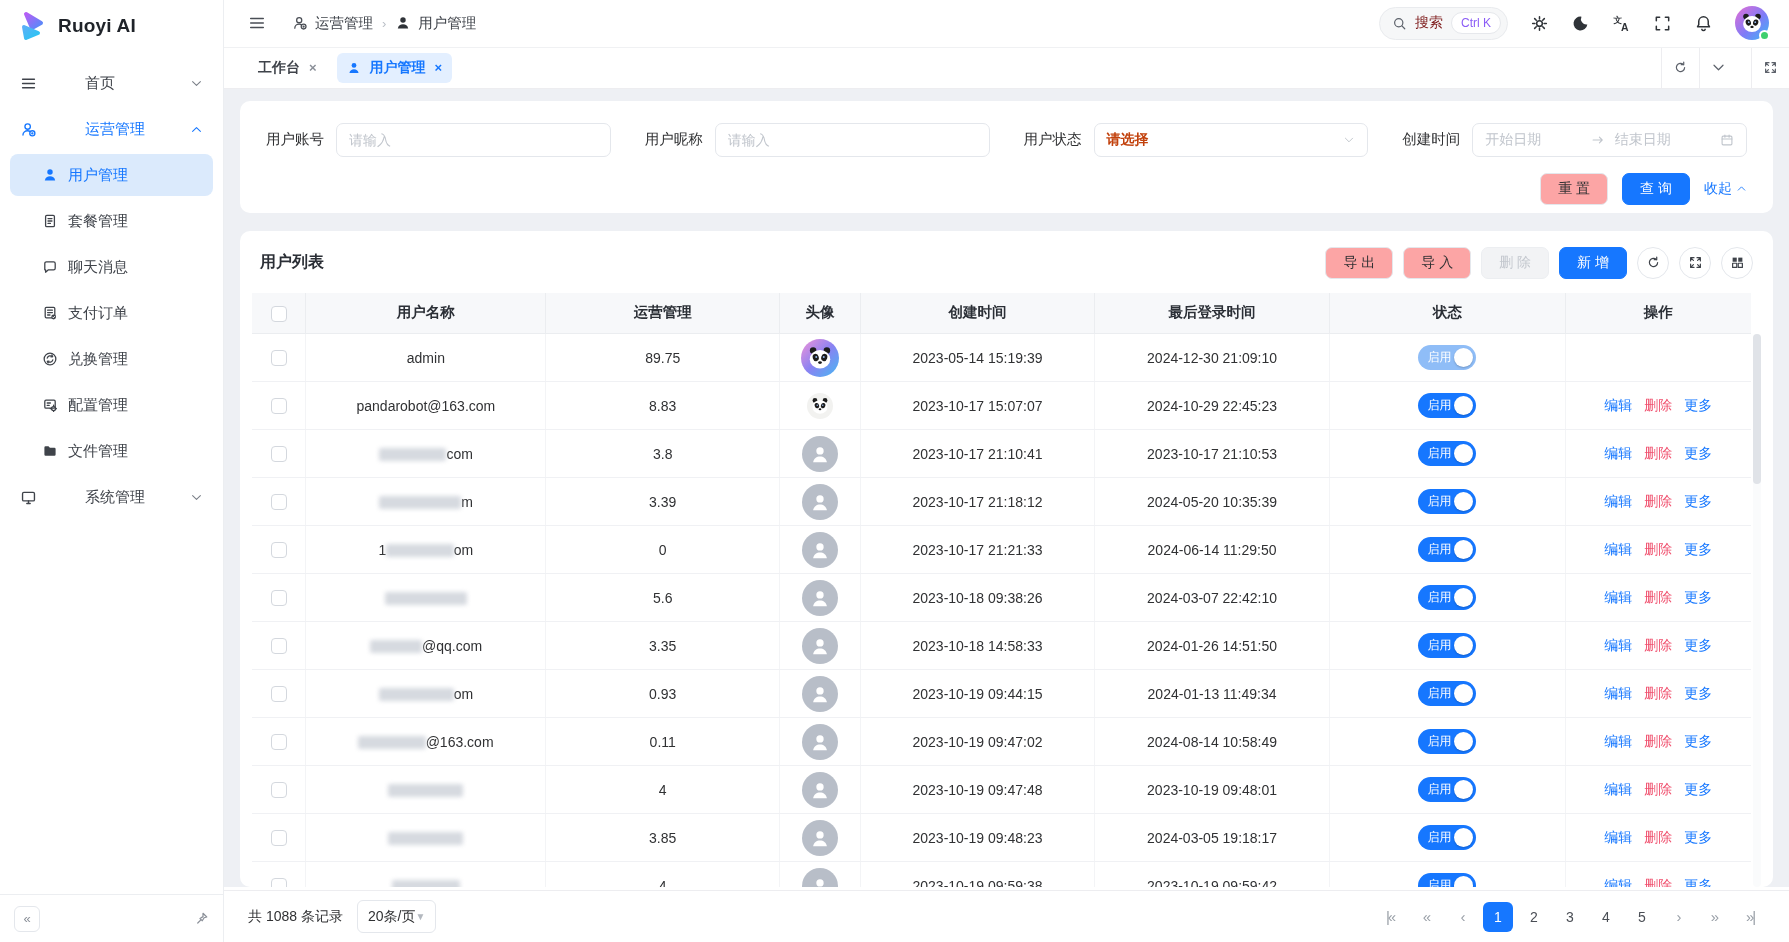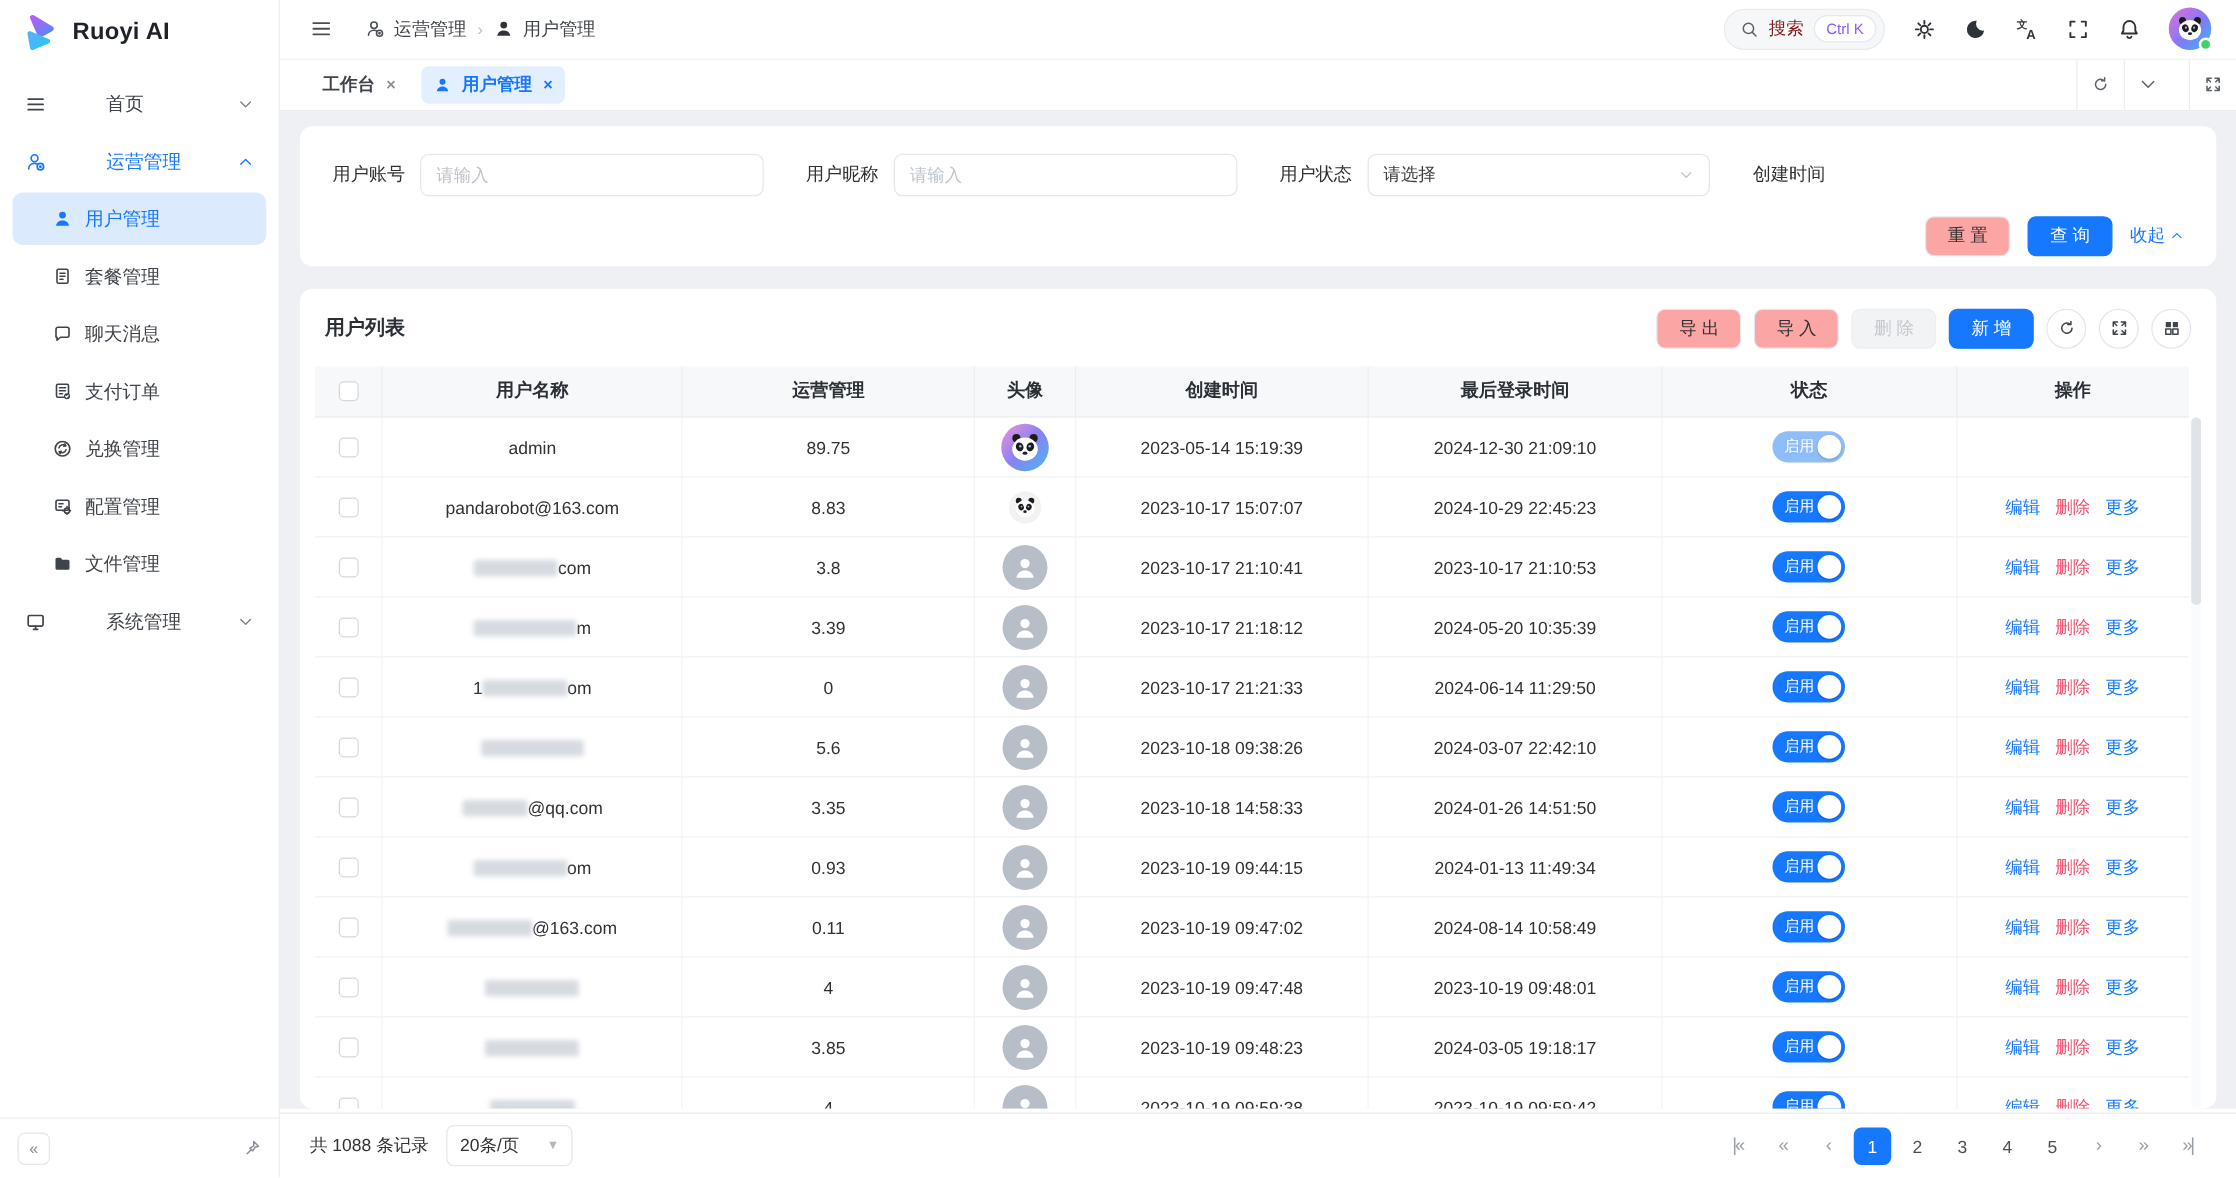--- a/index.html
+++ b/index.html
@@ -59,21 +59,21 @@
 
   
   .content { height:801px; background:#eef0f4; padding:12px 16px 0; }
   .card { background:#fff; border-radius:10px; }
   .filter-card { height:112px; padding:22px 26px 0; margin-bottom:18px; }
   .filter-row { display:flex; align-items:center; gap:34px; }
   .f-group { display:flex; align-items:center; gap:12px; flex:1; min-width:0; }
   .f-label { font-size:14.5px; color:#303133; white-space:nowrap; }
   .f-input { flex:1; height:34px; border:1px solid #e4e7ec; border-radius:7px; padding:0 12px; font-size:14px; color:#303133; outline:none; min-width:0; font-family:"Liberation Sans",sans-serif; background:#fff; }
   .f-input::placeholder { color:#c0c5cc; }
-  .f-select { flex:1; height:34px; border:1px solid #e4e7ec; border-radius:7px; padding:0 12px; display:flex; align-items:center; justify-content:space-between; color:#404040; cursor:pointer; }
+  .f-select { flex:1; height:34px; border:1px solid #e4e7ec; border-radius:7px; padding:0 12px; display:flex; align-items:center; justify-content:space-between; color:#c2410c; cursor:pointer;font-weight:bold; }
   .f-select svg { width:12px; height:12px; color:#c0c5cc; }
   .f-range { flex:1.1; height:34px; border:1px solid #e4e7ec; border-radius:7px; padding:0 12px; display:flex; align-items:center; gap:10px; color:#c0c5cc; cursor:pointer; }
   .f-range .ph { flex:1; }
   .f-range svg { width:14px; height:14px; }
   .filter-btns { display:flex; justify-content:flex-end; align-items:center; gap:14px; margin-top:16px; }
   .btn { height:32px; padding:0 17px; border-radius:7px; border:1px solid #e4e7ec; background:#fca5a5; font-size:14px; color:#303133; cursor:pointer; font-family:"Liberation Sans",sans-serif; }
   .btn.primary { background:#1677ff; border-color:#1677ff; color:#fff; }
   .btn.disabled { background:#f2f3f5; border-color:#eceef1; color:#c3c7ce; cursor:not-allowed; }
   .link-collapse { color:#1677ff; display:flex; align-items:center; gap:4px; cursor:pointer; }
   .link-collapse svg { width:11px; height:11px; }
@@ -101,21 +101,21 @@
   .switch .knob { width:19px; height:19px; border-radius:50%; background:#fff; box-shadow:0 1px 2px rgba(0,0,0,.2); }
   .switch.dis { background:#8fbdf7; }
   .op-link { color:#1677ff; cursor:pointer; margin:0 6px; }
   .op-link.danger { color:#f0506e; }
   .vscroll { position:absolute; top:41px; right:0; bottom:0; width:8px; background:#fafbfc; border-radius:4px; cursor:pointer; }
   .vscroll .thumb { width:8px; height:150px; background:#e0e3e8; border-radius:4px; }
 
   
   .bottombar { height:52px; background:#fff; border-top:1px solid #ededf0; display:flex; align-items:center; padding:0 24px; margin-top:3px; }
   .total-txt { font-size:14px; color:#303133; }
-  .size-select { margin-left:14px; height:33px; border:1px solid #e4e7ec; border-radius:6px; padding:0 10px; display:flex; align-items:center; gap:22px; color:#303133; cursor:pointer; background:#fff;text-align:center; }
+  .size-select { margin-left:14px; height:33px; border:1px solid #e4e7ec; border-radius:6px; padding:0 10px; display:flex; align-items:center; gap:0; color:#303133; cursor:pointer; background:#fff;text-align:center; }
   .size-select .car { font-size:10px; color:#b3b8bf; }
   .pager { margin-left:auto; display:flex; align-items:center; gap:6px; }
   .pg { min-width:30px; height:30px; border-radius:6px; display:flex; align-items:center; justify-content:center; color:#4a4e55; font-size:14px; cursor:pointer; }
   .pg.icon { color:#9aa0a8; font-size:15px; letter-spacing:-2px; }
   .pg.current { background:#1677ff; color:#fff; }
 </style>
 </head>
 <body>
 
 <div class="app">
@@ -389,20 +389,35 @@
               <span>请选择</span>
               <span style="display:flex;">
                   <svg viewBox="0 0 20 20" width="100%" height="100%" fill="none" stroke="currentColor" stroke-width="1.6" stroke-linecap="round" stroke-linejoin="round">
                     <path d="M4 7l6 6 6-6"></path>
                   </svg>
                 </span>
             </div>
           </div>
           <div class="f-group">
             <span class="f-label">创建时间</span>
+            <div class="f-range">
+              <span class="ph">开始日期</span>
+              <span style="display:flex;">
+                  <svg viewBox="0 0 20 20" width="100%" height="100%" fill="none" stroke="currentColor" stroke-width="1.6" stroke-linecap="round" stroke-linejoin="round">
+                    <path d="M3 10h13M12 6l4 4-4 4"></path>
+                  </svg>
+                </span>
+              <span class="ph">结束日期</span>
+              <span style="display:flex;">
+                  <svg viewBox="0 0 20 20" width="100%" height="100%" fill="none" stroke="currentColor" stroke-width="1.6" stroke-linecap="round" stroke-linejoin="round">
+                    <rect x="3" y="4.5" width="14" height="12.5" rx="1.5"></rect>
+                    <path d="M3 8.5h14M7 2.8v3.2M13 2.8v3.2"></path>
+                  </svg>
+                </span>
+            </div>
           </div>
         </div>
         <div class="filter-btns">
           <button class="btn">重 置</button>
           <button class="btn primary">查 询</button>
           <span class="link-collapse">
             <span>收起</span>
             <span style="display:flex;">
                 <svg viewBox="0 0 20 20" width="100%" height="100%" fill="none" stroke="currentColor" stroke-width="1.6" stroke-linecap="round" stroke-linejoin="round">
                   <path d="M4 13l6-6 6 6"></path>

